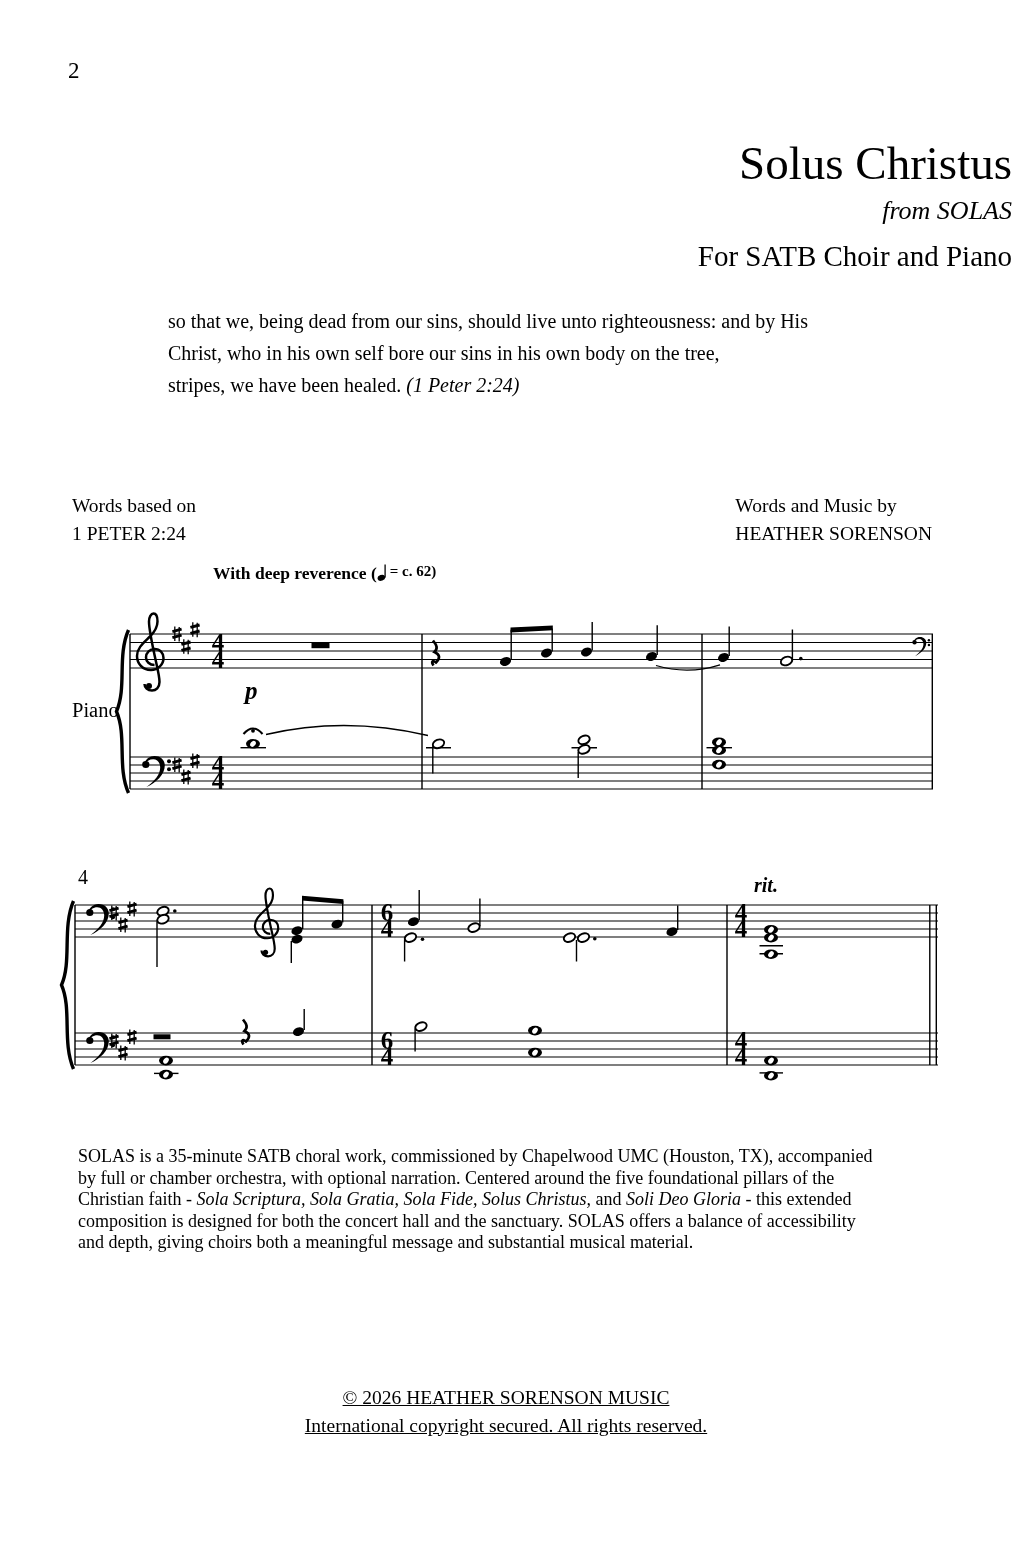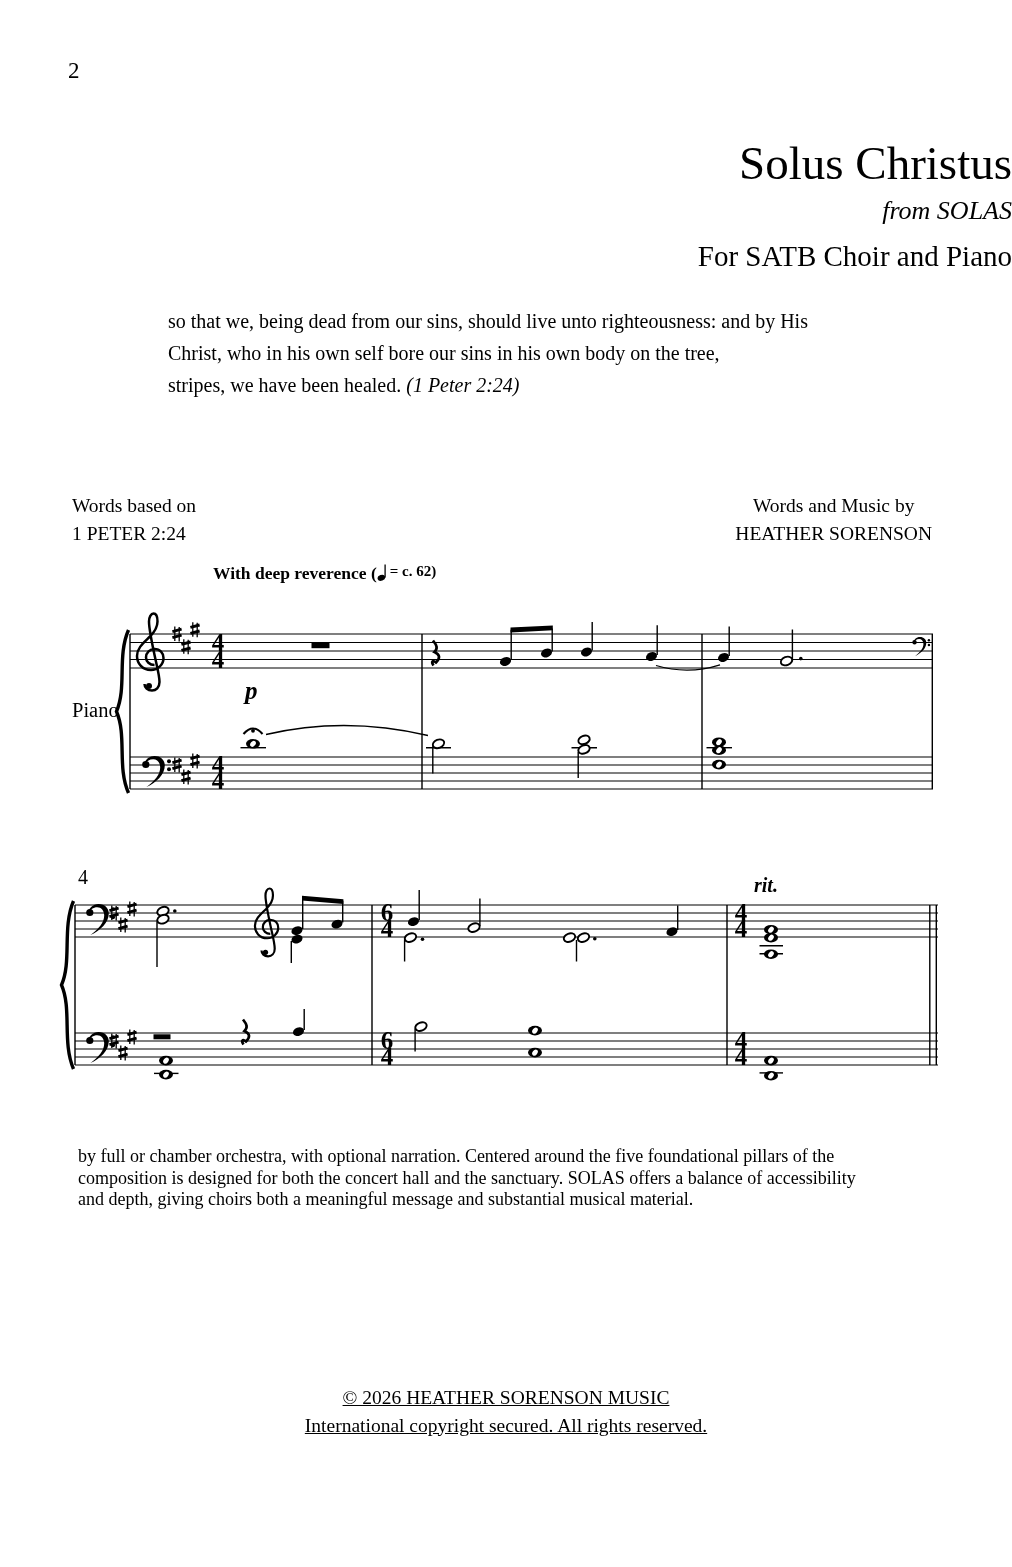--- a/index.html
+++ b/index.html
@@ -7,21 +7,21 @@
         font-family:"Liberation Serif",serif;overflow:hidden;}
   .abs{position:absolute;}
   .pagenum{top:58px;left:68px;font-size:23px;}
   .titleblock{top:140px;left:0;right:0;text-align:right;line-height:1;}
   .title-main{font-size:47px;font-weight:normal;margin:0;}
   .title-from{font-style:italic;font-size:26px;margin-top:11px;margin-left:32px;}
   .title-scoring{font-size:29px;margin-top:18px;}
   .scripture{top:306px;left:168px;font-size:20px;line-height:31.8px;width:760px;}
   .ital{font-style:italic;}
   .credits-left{top:492px;left:72px;font-size:19.5px;line-height:27.5px;}
-  .credits-right{top:492px;right:80px;font-size:19.5px;line-height:27.5px;text-align:center;}
+  .credits-right{top:492px;right:80px;font-size:19.5px;line-height:27.5px;text-align:left;}
   .tempo{top:563px;left:213px;font-weight:bold;font-size:17.5px;display:flex;align-items:flex-start;}
   .tempo .met{font-size:15px;font-weight:bold;}
   .description{top:1146px;left:78px;font-size:18px;line-height:21.5px;width:870px;}
   .copyright{top:1384px;left:0;right:0;text-align:center;font-size:19.5px;line-height:27.5px;text-decoration:underline;}
   svg.music{position:absolute;left:0;top:0;}
   svg .ts{font-family:"Liberation Serif",serif;font-weight:bold;font-size:25px;text-anchor:middle;}
   svg .lbl{font-family:"Liberation Serif",serif;font-size:20.5px;}
   svg .dyn{font-family:"Liberation Serif",serif;font-weight:bold;font-style:italic;font-size:25px;}
   svg .rit{font-family:"Liberation Serif",serif;font-weight:bold;font-style:italic;font-size:20px;}
   svg .mnum{font-family:"Liberation Serif",serif;font-size:20px;}
@@ -233,21 +233,23 @@
         <path d="M759.5,945.7H783 M759.5,953.7H783" stroke="#000" stroke-width="1.4"></path>
         <use href="#wn" x="771" y="954.2"></use>
         <use href="#wn" x="771" y="1060.6"></use>
         <path d="M759.5,1072.9H783" stroke="#000" stroke-width="1.4"></path>
         <use href="#wn" x="771" y="1075.7"></use>
       </g>
     </g>
   </svg>
 
   <div class="abs description">
+    <div>SOLAS is a 35-minute SATB choral work, commissioned by Chapelwood UMC (Houston, TX), accompanied</div>
     <div>by full or chamber orchestra, with optional narration. Centered around the five foundational pillars of the</div>
+    <div><span>Christian faith - </span><span class="ital">Sola Scriptura, Sola Gratia, Sola Fide, Solus Christus,</span><span> and </span><span class="ital">Soli Deo Gloria</span><span> - this extended</span></div>
     <div>composition is designed for both the concert hall and the sanctuary. SOLAS offers a balance of accessibility</div>
     <div>and depth, giving choirs both a meaningful message and substantial musical material.</div>
   </div>
 
   <div class="abs copyright">
     <div>© 2026 HEATHER SORENSON MUSIC</div>
     <div>International copyright secured. All rights reserved.</div>
   </div>
 
 </div>

